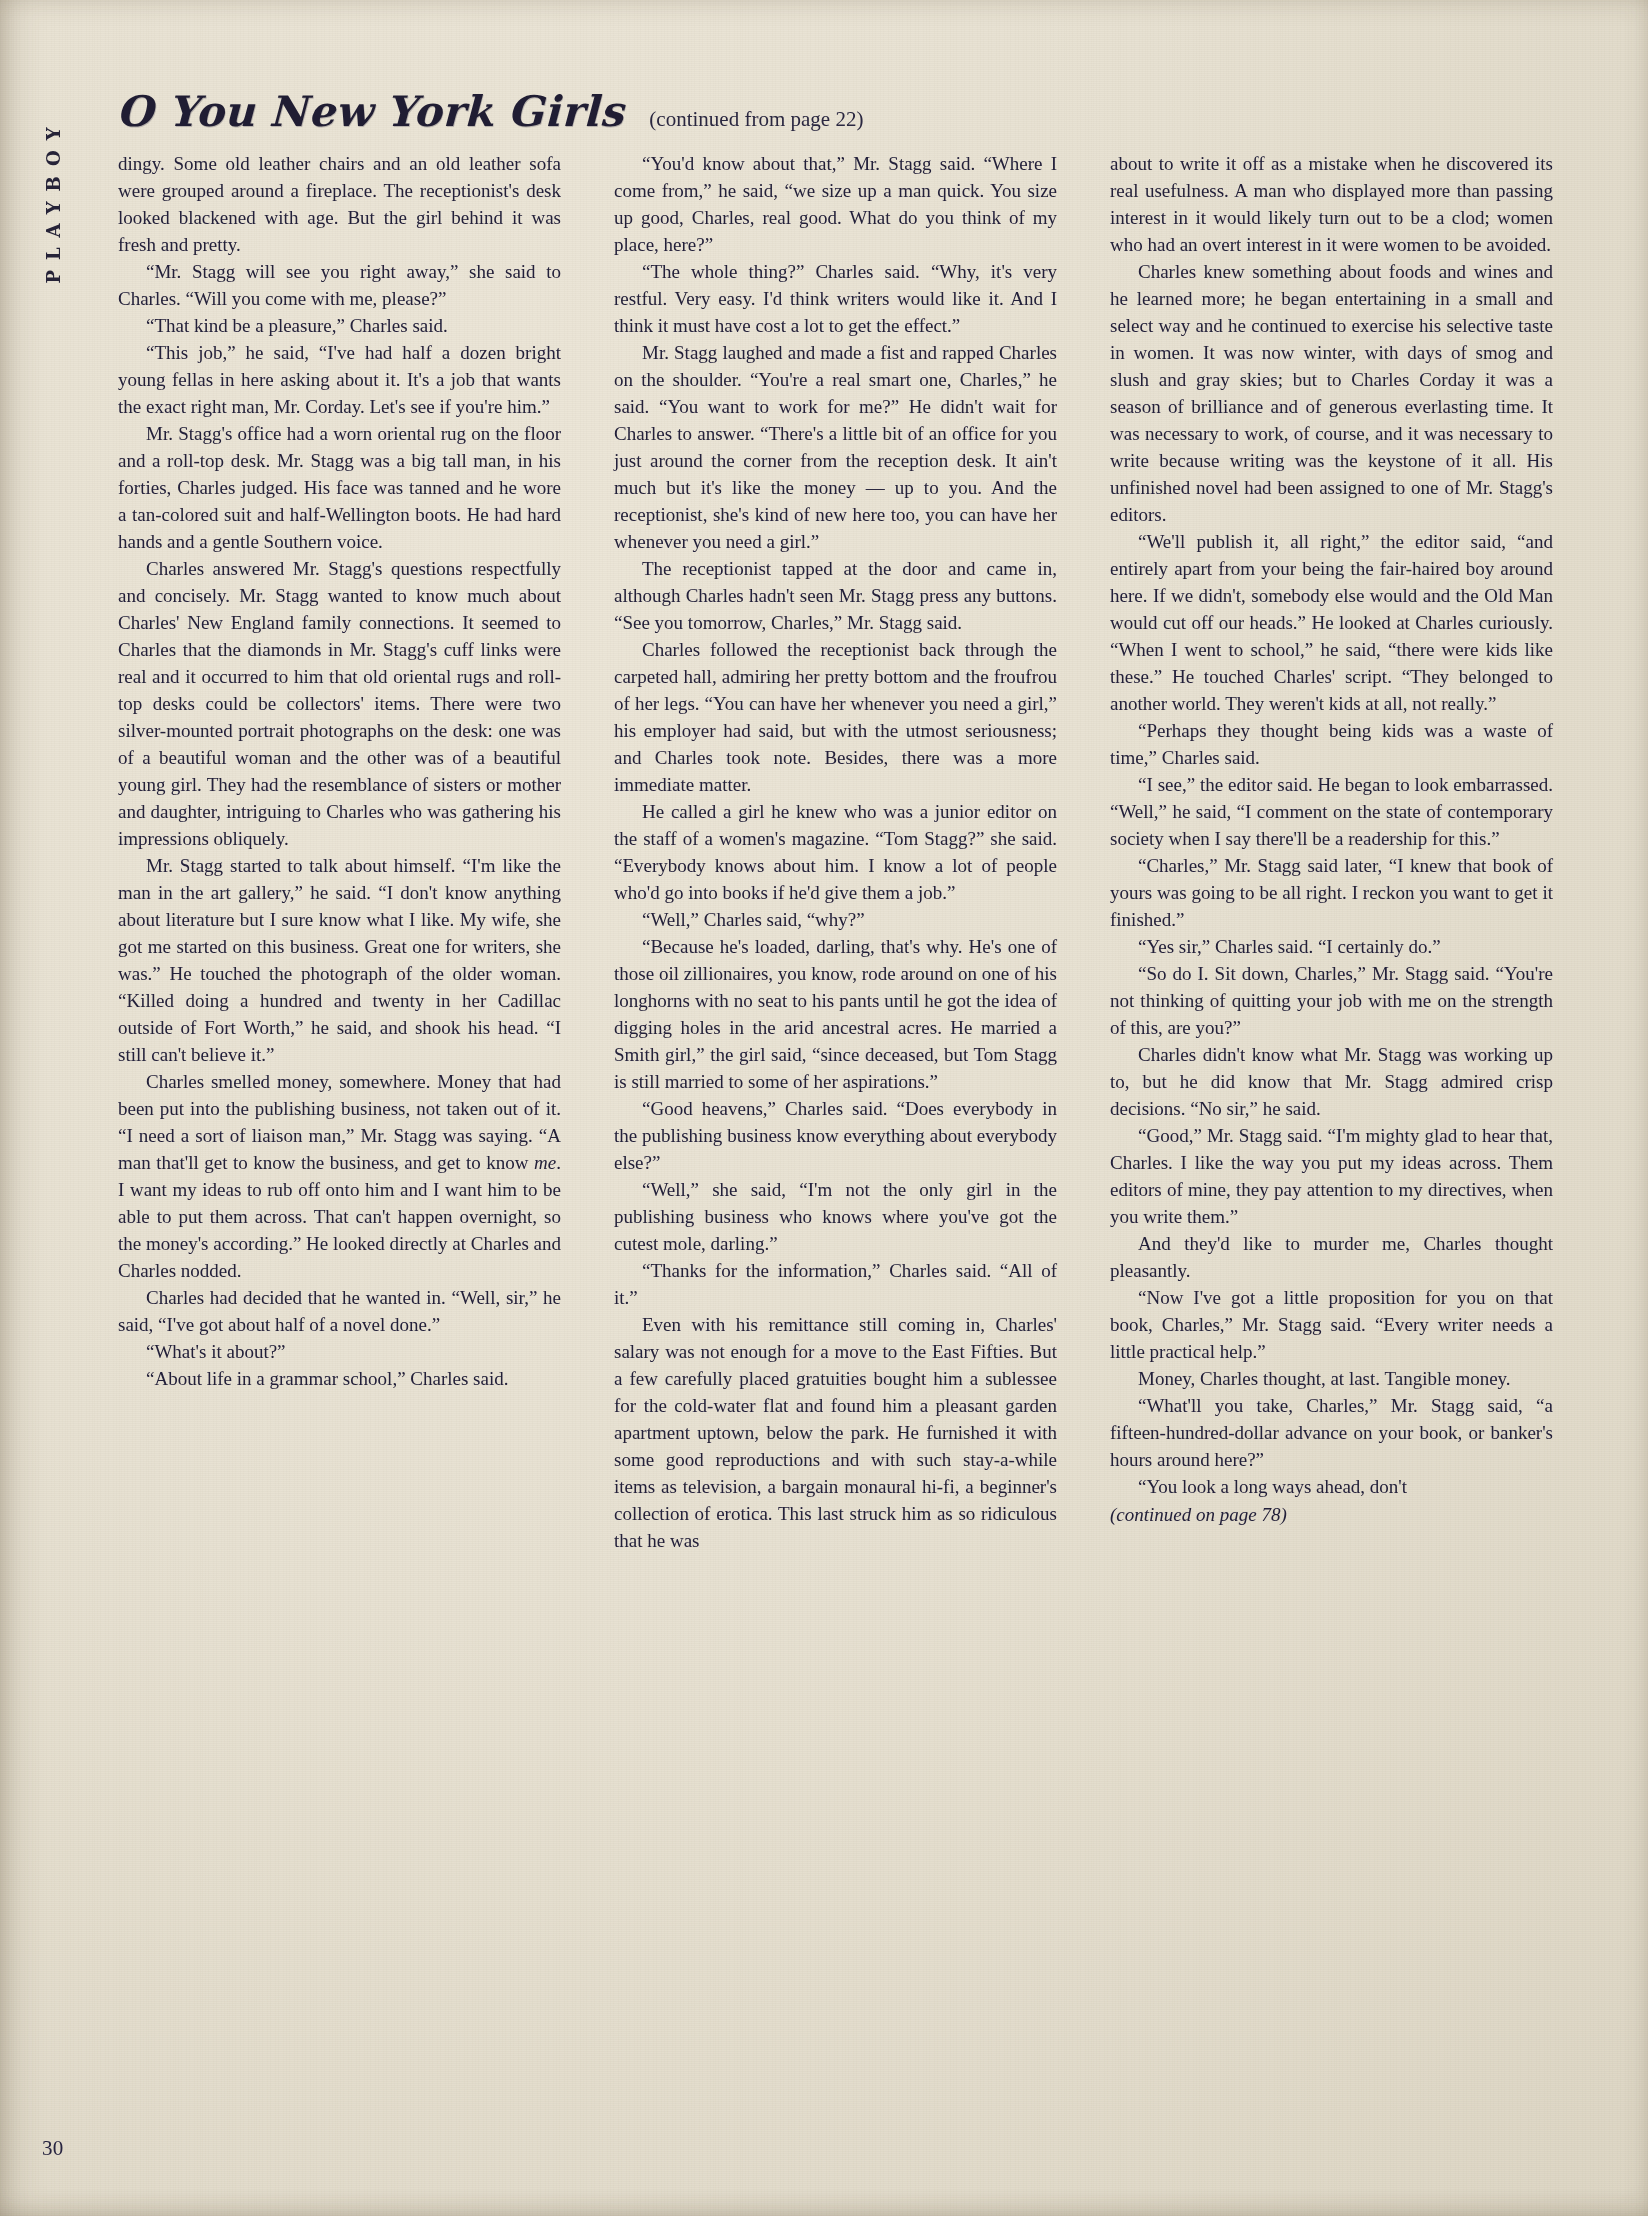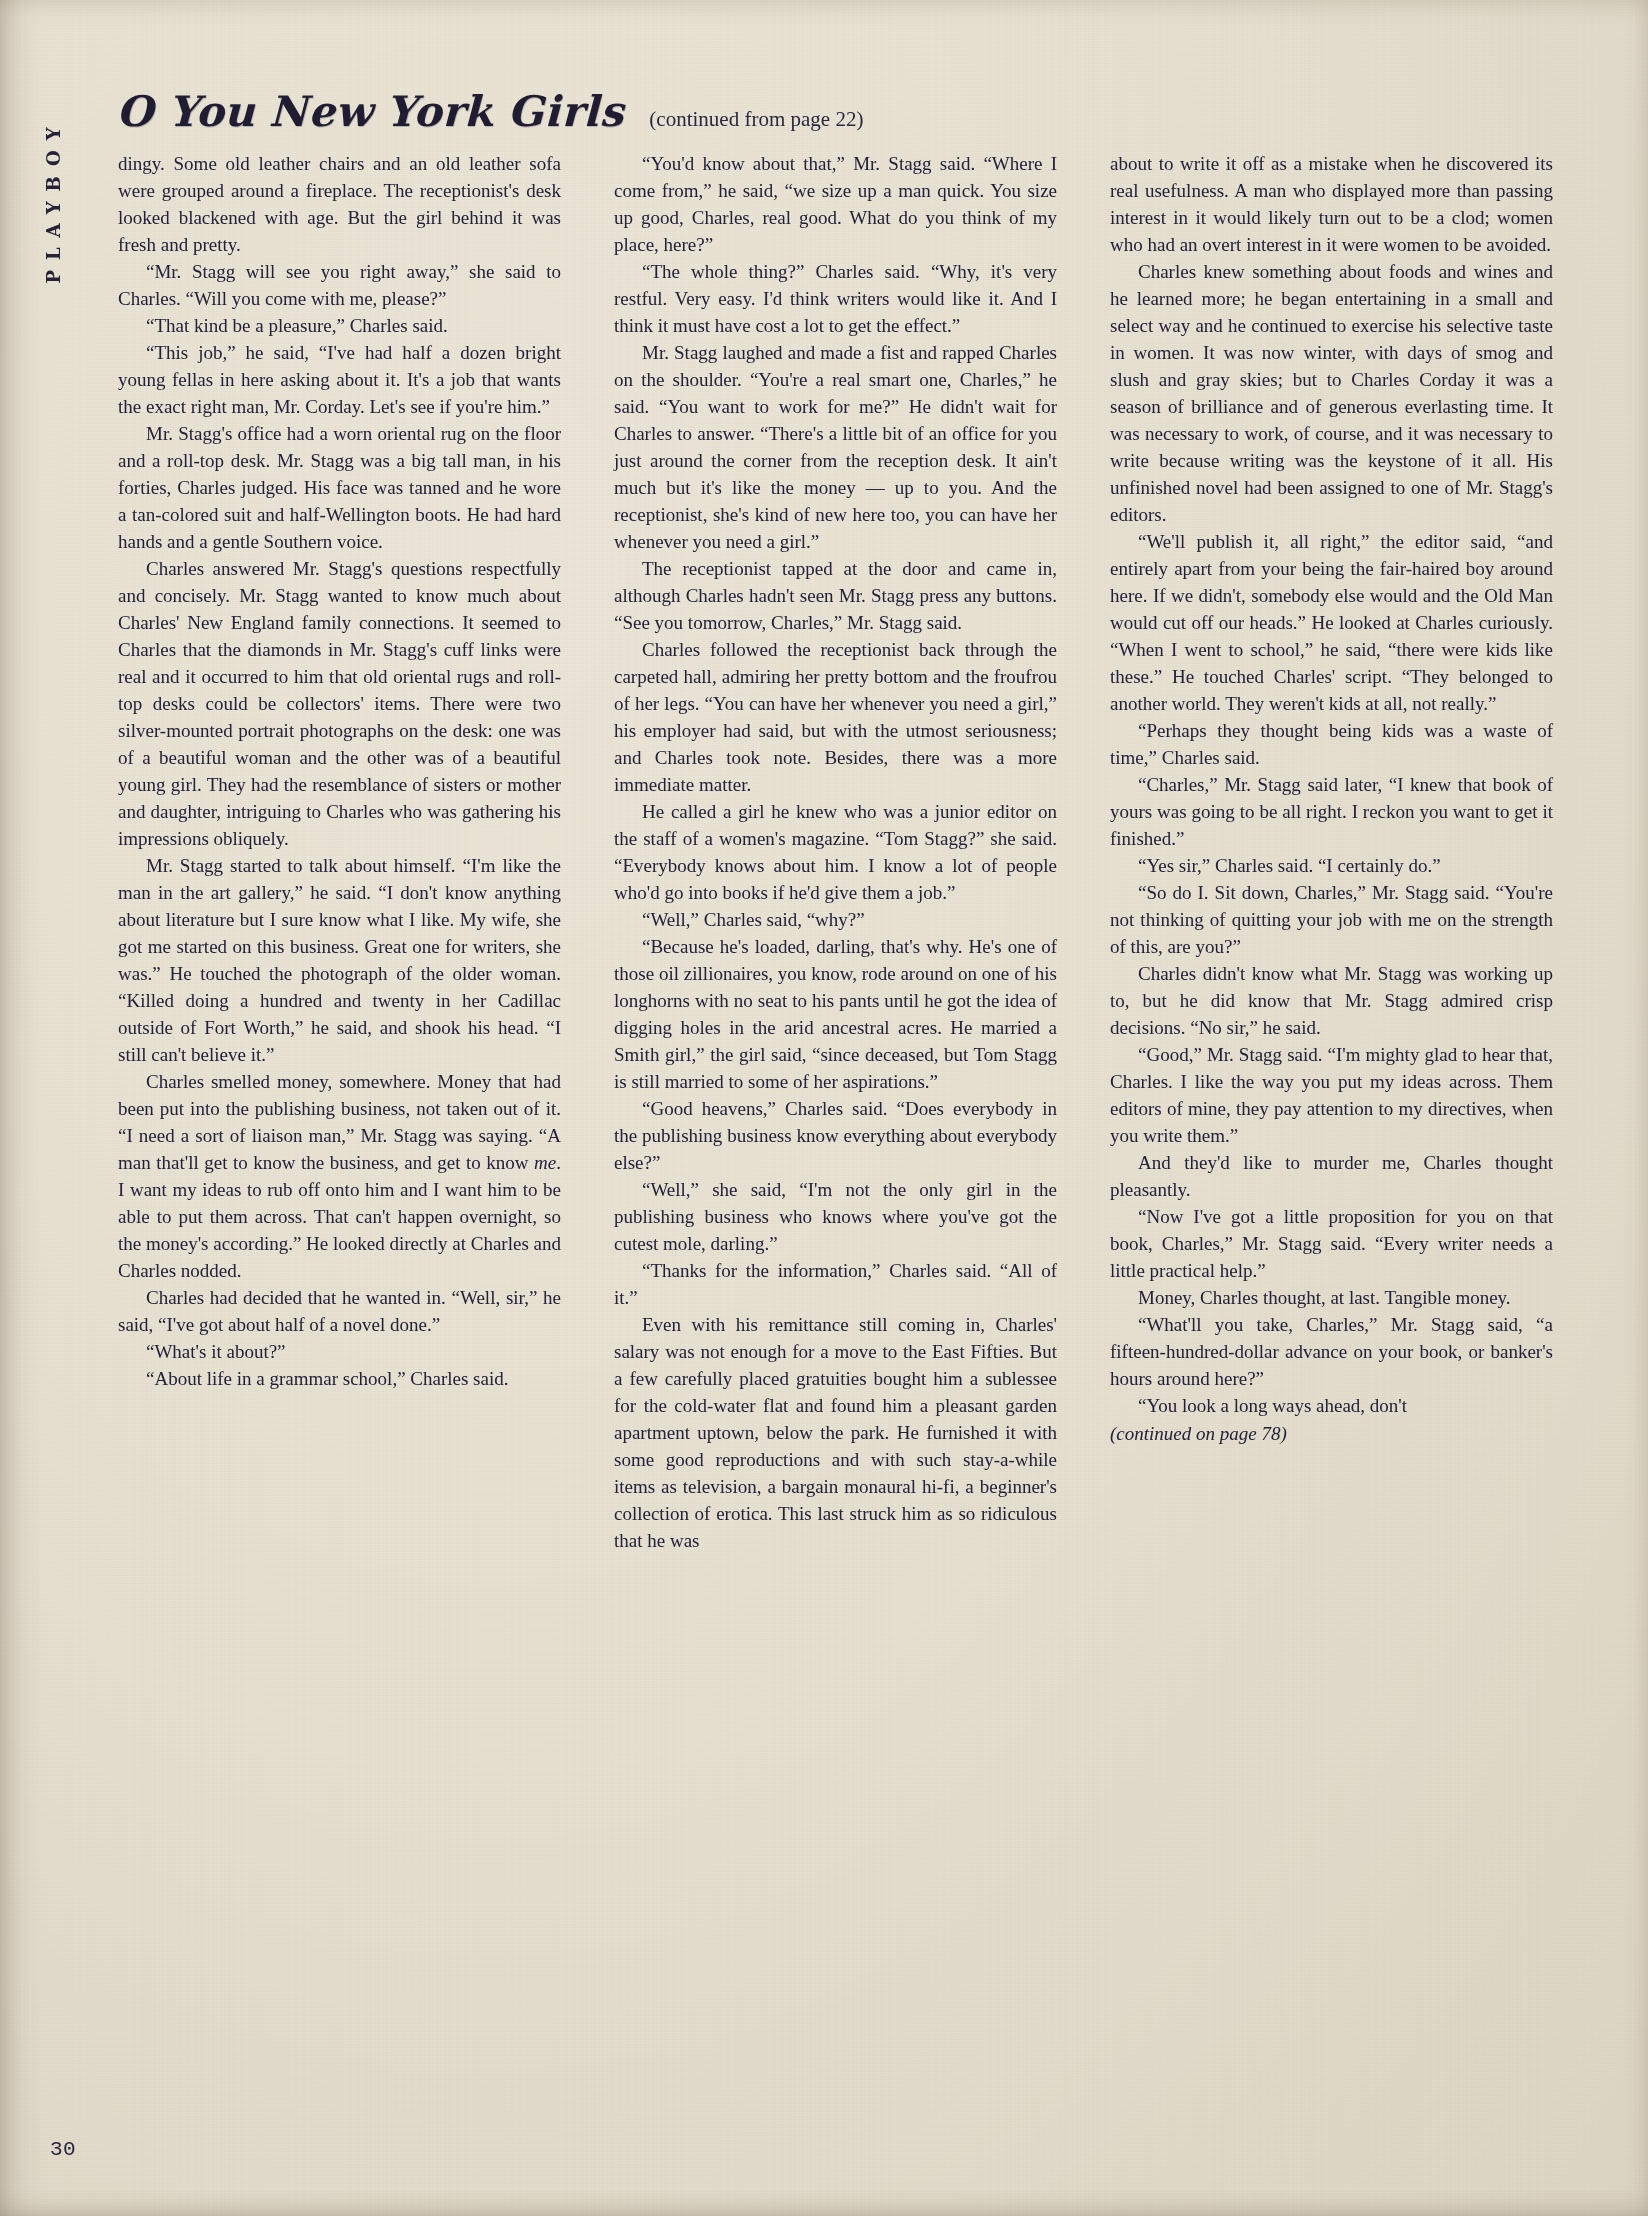--- a/index.html
+++ b/index.html
@@ -107,22 +107,22 @@
     display:block;
     text-align:left;
     font-style:italic;
     text-indent:0;
     margin-top:1.4px;
   }
 
   
   .folio{
     position:absolute;
-    left:50px; bottom:55px;
-    font-family:Liberation Mono, monospace;
+    left:42px; bottom:55px;
+    font-family:Liberation Serif, serif;
     font-size:21px;
     color:#272440;
     letter-spacing:0.3px;
     text-align:center;
   }
 </style>
 </head>
 <body>
 
 <div class="page">
@@ -163,20 +163,21 @@
         <p>“Good heavens,” Charles said. “Does everybody in the publishing business know everything about everybody else?”</p>
         <p>“Well,” she said, “I'm not the only girl in the publishing business who knows where you've got the cutest mole, darling.”</p>
         <p>“Thanks for the information,” Charles said. “All of it.”</p>
         <p>Even with his remittance still coming in, Charles' salary was not enough for a move to the East Fifties. But a few carefully placed gratuities bought him a sublessee for the cold-water flat and found him a pleasant garden apartment uptown, below the park. He furnished it with some good reproductions and with such stay-a-while items as television, a bargain monaural hi-fi, a beginner's collection of erotica. This last struck him as so ridiculous that he was</p>
       </div>
     <div class="col">
         <p class="noindent">about to write it off as a mistake when he discovered its real usefulness. A man who displayed more than passing interest in it would likely turn out to be a clod; women who had an overt interest in it were women to be avoided.</p>
         <p>Charles knew something about foods and wines and he learned more; he began entertaining in a small and select way and he continued to exercise his selective taste in women. It was now winter, with days of smog and slush and gray skies; but to Charles Corday it was a season of brilliance and of generous everlasting time. It was necessary to work, of course, and it was necessary to write because writing was the keystone of it all. His unfinished novel had been assigned to one of Mr. Stagg's editors.</p>
         <p>“We'll publish it, all right,” the editor said, “and entirely apart from your being the fair-haired boy around here. If we didn't, somebody else would and the Old Man would cut off our heads.” He looked at Charles curiously. “When I went to school,” he said, “there were kids like these.” He touched Charles' script. “They belonged to another world. They weren't kids at all, not really.”</p>
         <p>“Perhaps they thought being kids was a waste of time,” Charles said.</p>
+        <p>“I see,” the editor said. He began to look embarrassed. “Well,” he said, “I comment on the state of contemporary society when I say there'll be a readership for this.”</p>
         <p>“Charles,” Mr. Stagg said later, “I knew that book of yours was going to be all right. I reckon you want to get it finished.”</p>
         <p>“Yes sir,” Charles said. “I certainly do.”</p>
         <p>“So do I. Sit down, Charles,” Mr. Stagg said. “You're not thinking of quitting your job with me on the strength of this, are you?”</p>
         <p>Charles didn't know what Mr. Stagg was working up to, but he did know that Mr. Stagg admired crisp decisions. “No sir,” he said.</p>
         <p>“Good,” Mr. Stagg said. “I'm mighty glad to hear that, Charles. I like the way you put my ideas across. Them editors of mine, they pay attention to my directives, when you write them.”</p>
         <p>And they'd like to murder me, Charles thought pleasantly.</p>
         <p>“Now I've got a little proposition for you on that book, Charles,” Mr. Stagg said. “Every writer needs a little practical help.”</p>
         <p>Money, Charles thought, at last. Tangible money.</p>
         <p>“What'll you take, Charles,” Mr. Stagg said, “a fifteen-hundred-dollar advance on your book, or banker's hours around here?”</p>
         <p>“You look a long ways ahead, don't</p>

